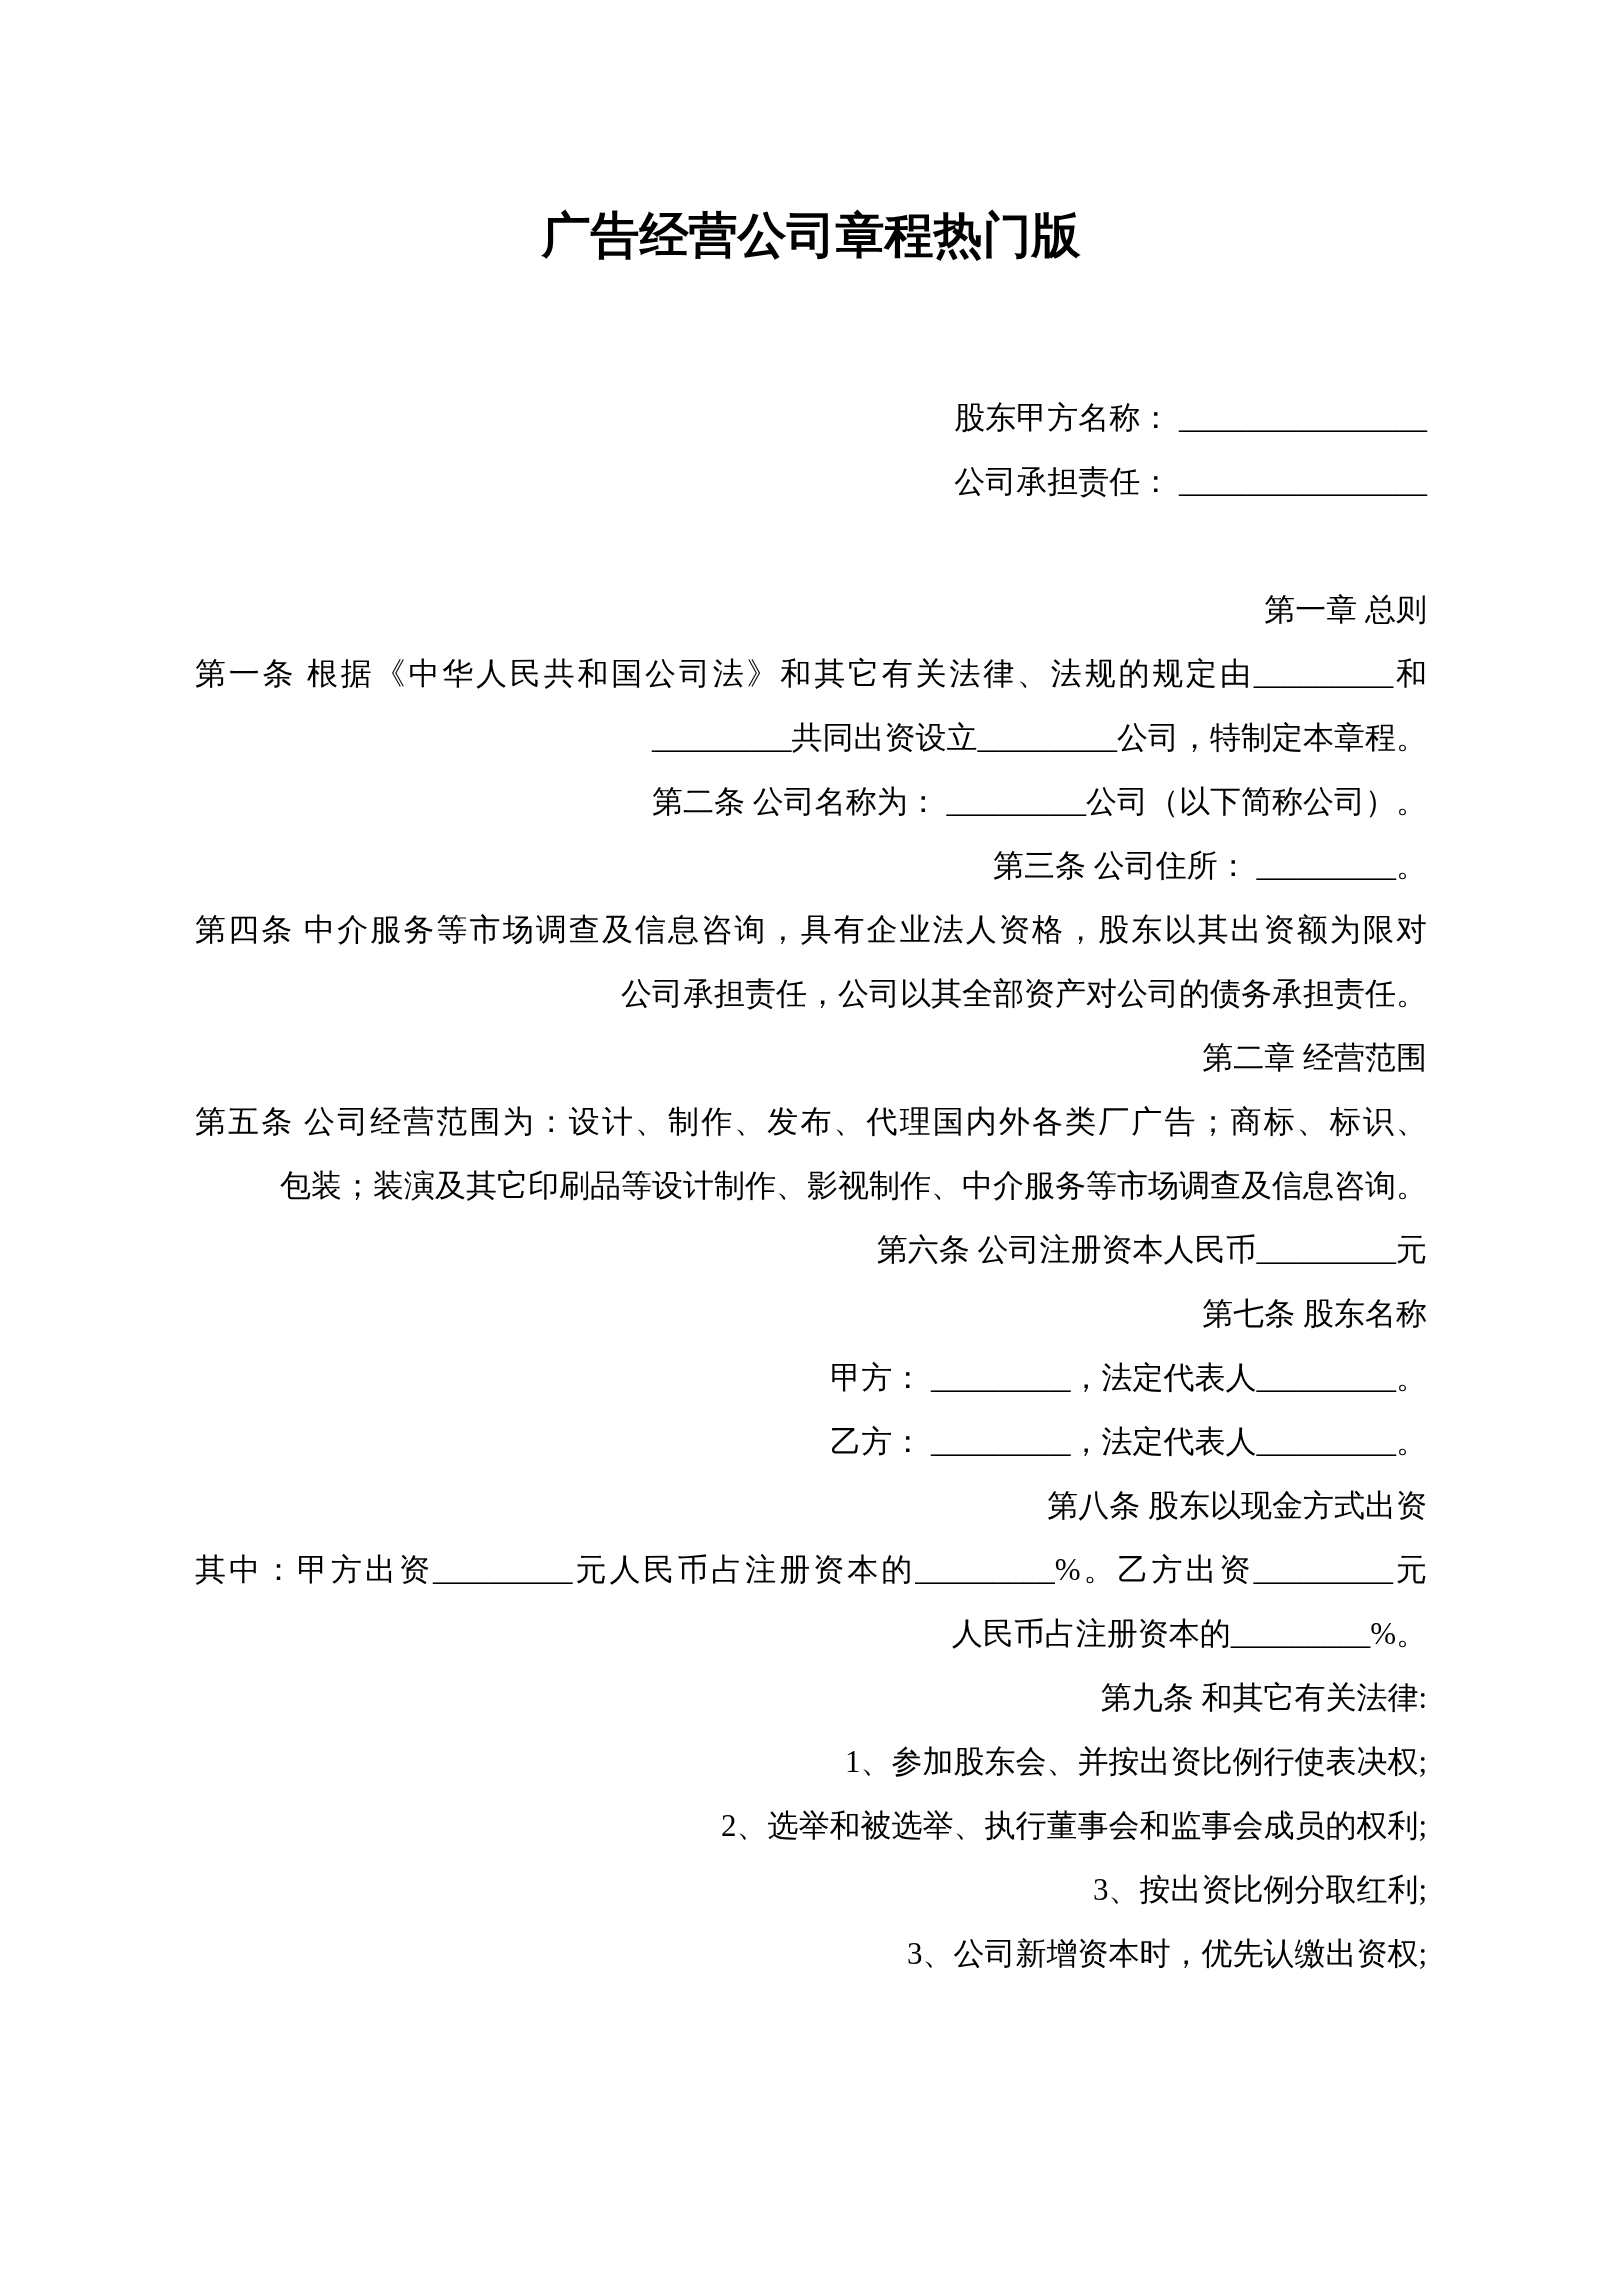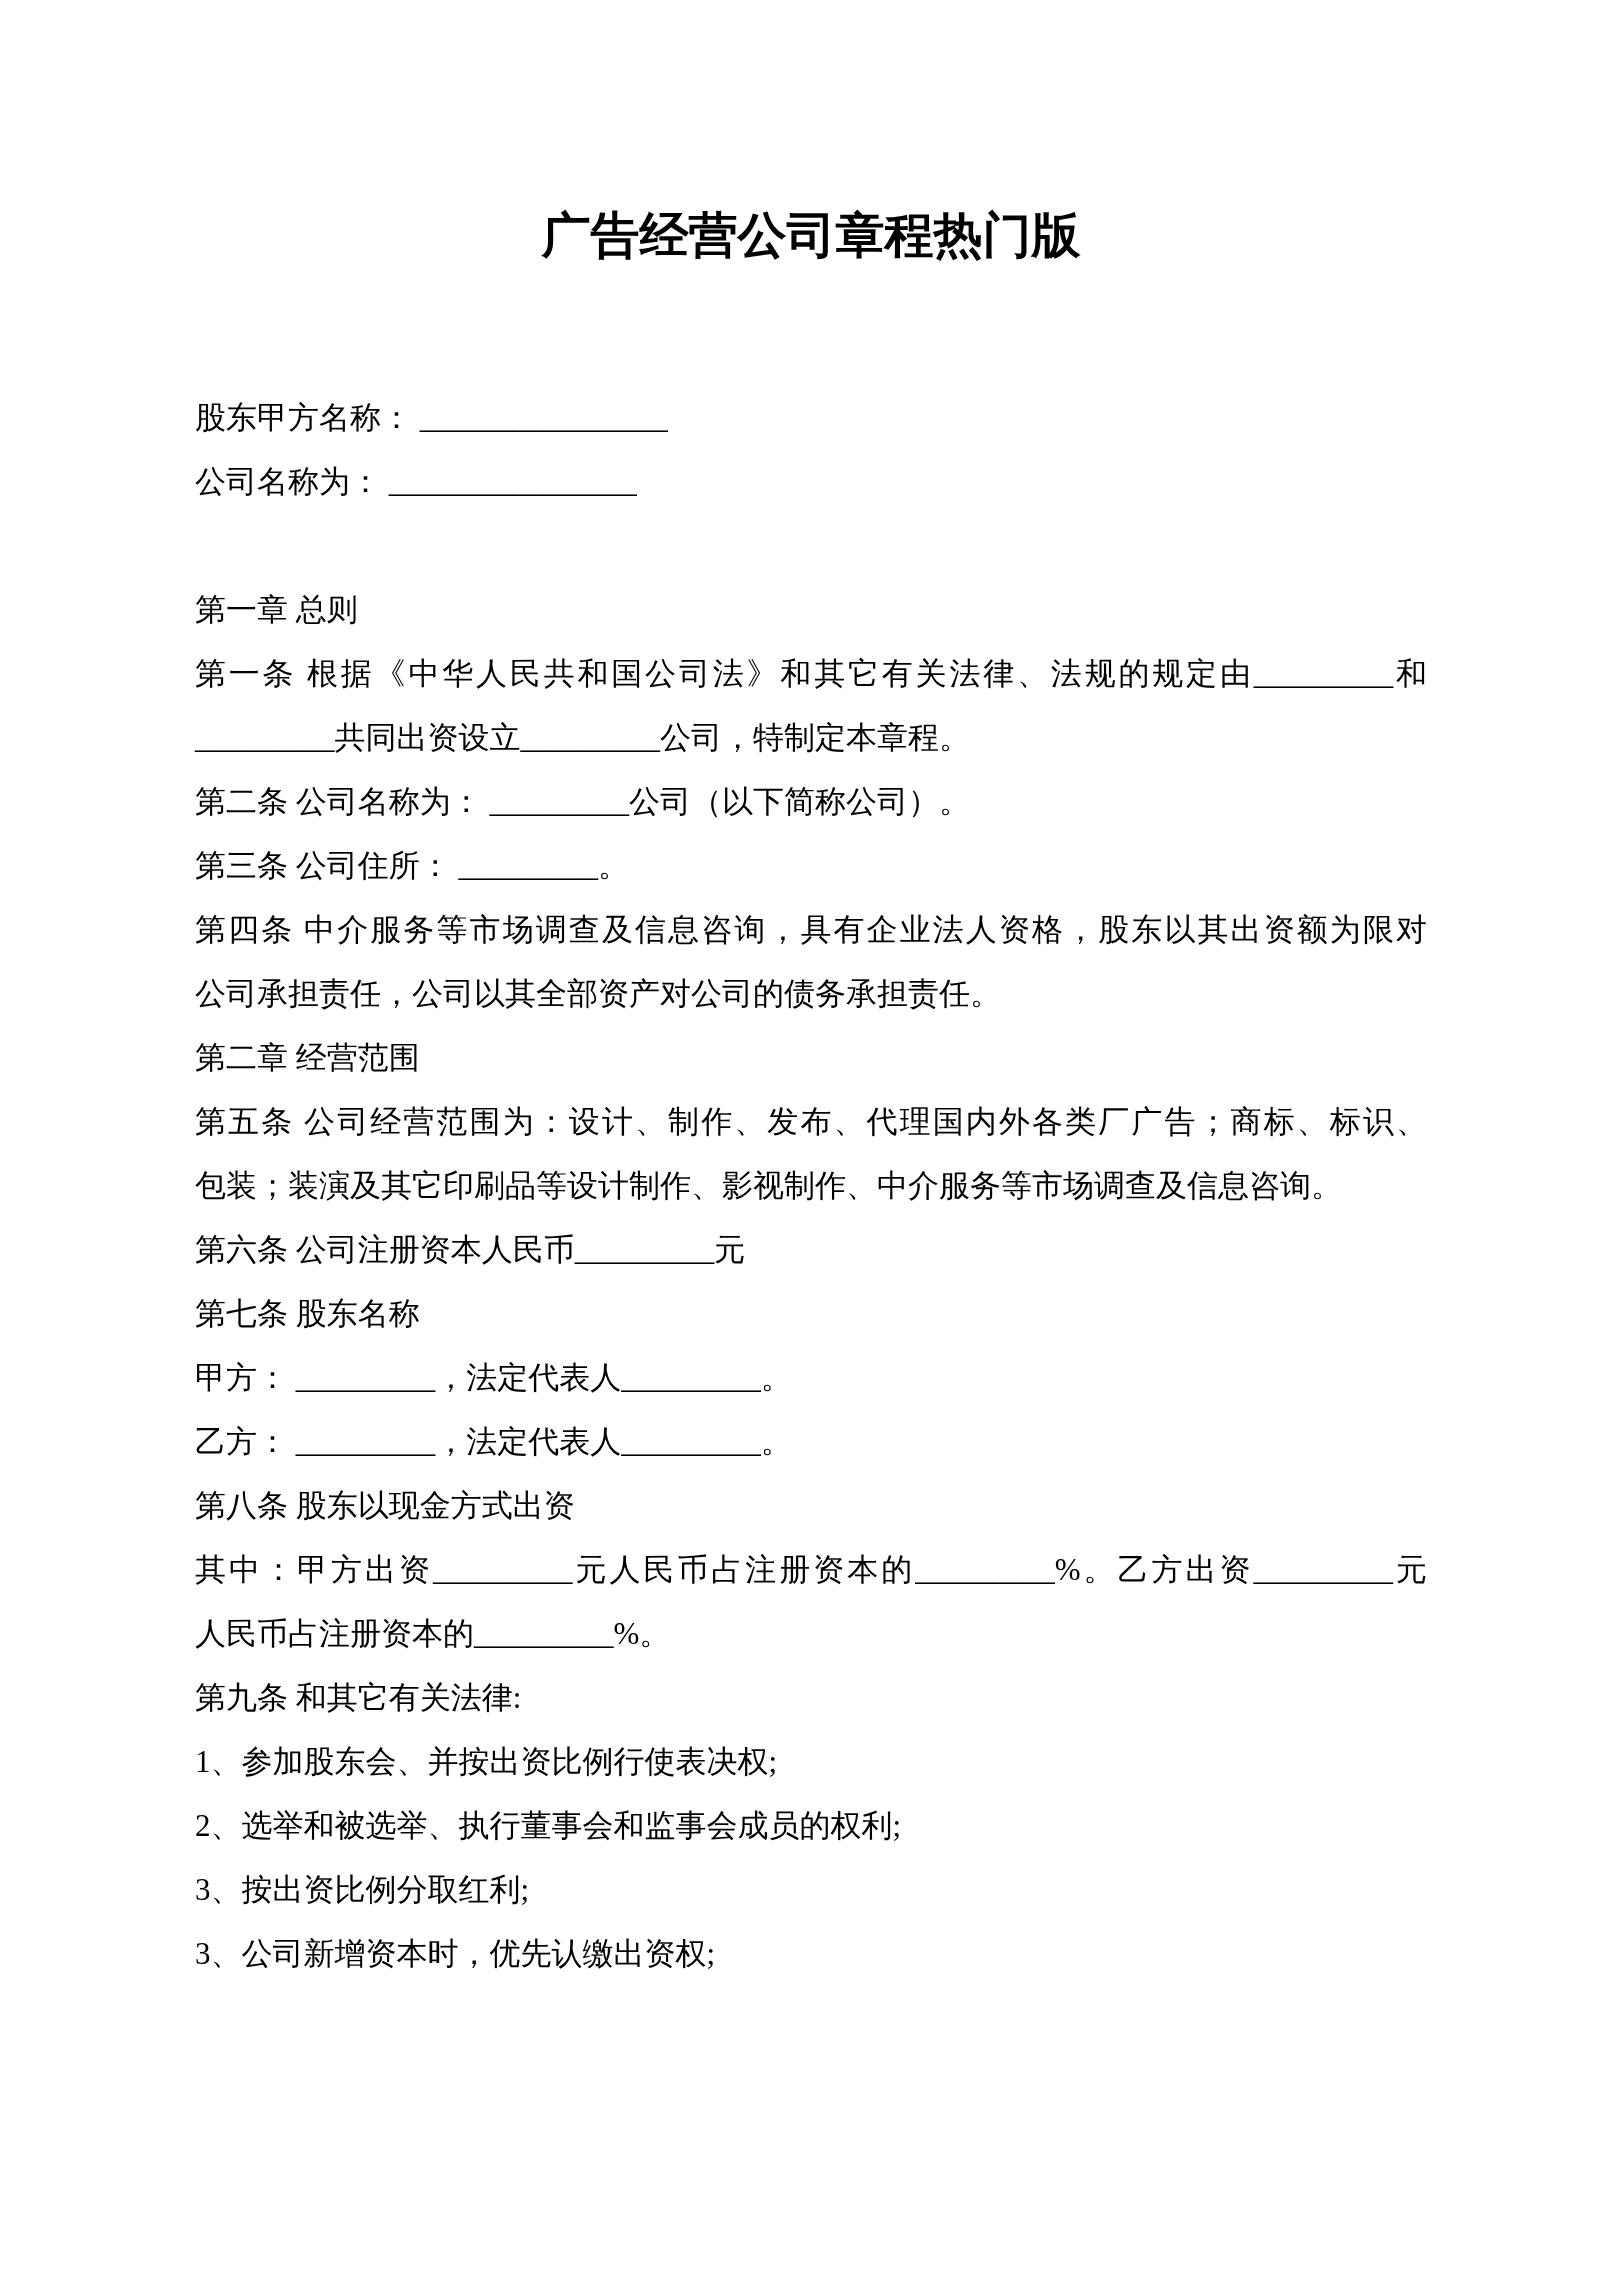--- a/index.html
+++ b/index.html
@@ -24,21 +24,21 @@
     font-size: 49px;
     font-weight: bold;
     text-align: center;
     white-space: nowrap;
   }
   .line {
     height: 64px;
     line-height: 64px;
     font-size: 31px;
     white-space: nowrap;
-    text-align: left;
+    text-align: right;
   }
   .line.fill {
     white-space: normal;
     text-align: justify;
     text-align-last: justify;
   }
   .line.first {
     margin-top: 109px;
   }
   .line.section-gap {
@@ -54,21 +54,21 @@
   }
 </style>
 </head>
 <body>
 
 <div class="page">
 
   <div class="doc-title">广告经营公司章程热门版</div>
 
   <div class="line first">股东甲方名称： ________________</div>
-  <div class="line">公司名称为： ________________</div>
+  <div class="line">公司承担责任： ________________</div>
 
   <div class="line section-gap">第一章 总则</div>
   <div class="line fill">第一条 根据《中华人民共和国公司法》和其它有关法律、法规的规定由_________和</div>
   <div class="line">_________共同出资设立_________公司，特制定本章程。</div>
   <div class="line">第二条 公司名称为： _________公司（以下简称公司）。</div>
   <div class="line">第三条 公司住所： _________。</div>
   <div class="line fill">第四条 中介服务等市场调查及信息咨询，具有企业法人资格，股东以其出资额为限对</div>
   <div class="line">公司承担责任，公司以其全部资产对公司的债务承担责任。</div>
   <div class="line">第二章 经营范围</div>
   <div class="line fill">第五条 公司经营范围为：设计、制作、发布、代理国内外各类厂广告；商标、标识、</div>

